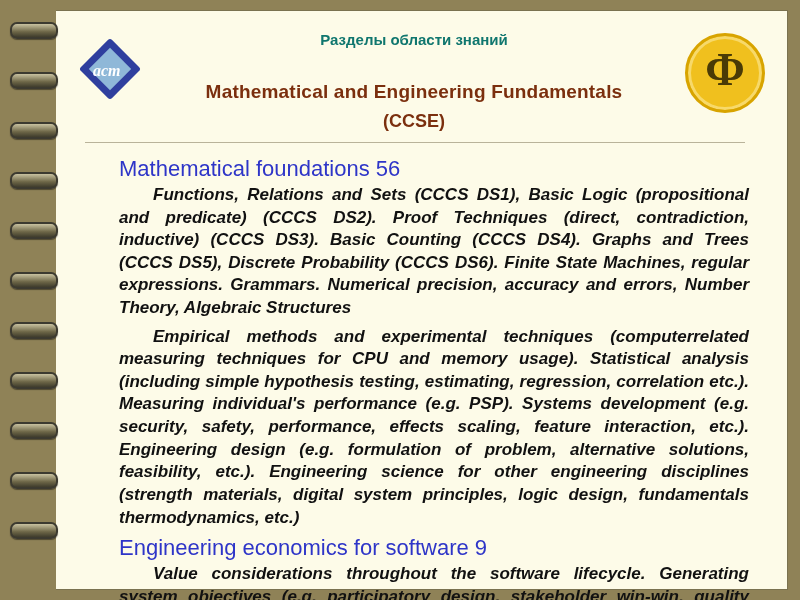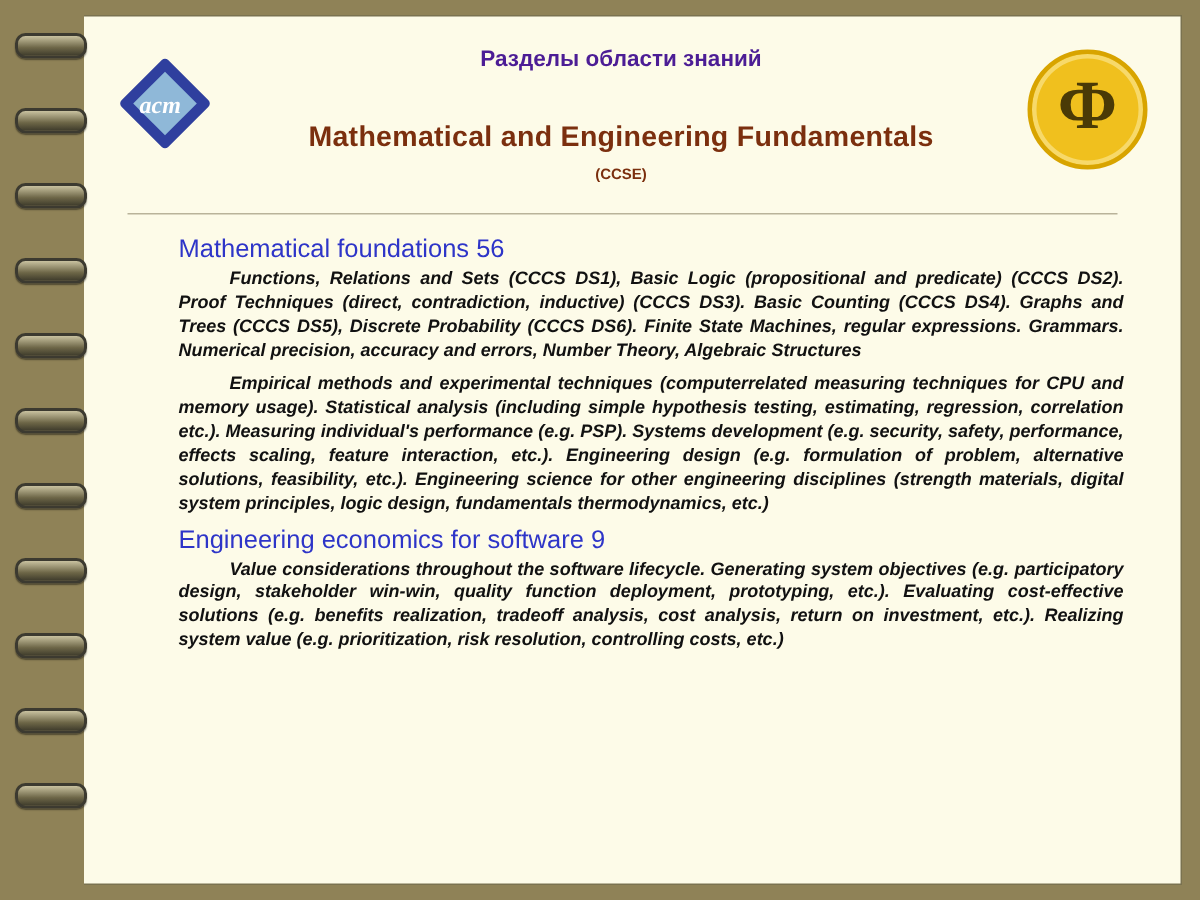--- a/index.html
+++ b/index.html
@@ -59,40 +59,40 @@
     box-sizing: border-box;
   }
   .hdr-title {
     position: absolute;
     top: 20px;
     left: 0;
     width: 100%;
     text-align: center;
     font-size: 15px;
     font-weight: bold;
-    color: #4c1d95;
+    color: #0f766e;
   }
   .hdr-main {
     position: absolute;
     top: 70px;
     left: 0;
     width: 100%;
     text-align: center;
     font-size: 19px;
     font-weight: bold;
     color: #7b2f0e;
     letter-spacing: 0.2px;
   }
   .hdr-sub {
     position: absolute;
     top: 100px;
     left: 0;
     width: 100%;
     text-align: center;
-    font-size: 10px;
+    font-size: 18px;
     font-weight: bold;
     color: #7b2f0e;
   }
   .rule {
     position: absolute;
     top: 131px;
     left: 44px;
     width: 660px;
     height: 1px;
     background: #b9b39a;
@@ -162,27 +162,27 @@
     color: #4a3a06;
   }
   
   .body {
     position: absolute;
     left: 78px;
     top: 145px;
     width: 630px;
   }
   .sec-title {
-    font-size: 17px;
+    font-size: 22px;
     color: #2e35c8;
     margin: 0 0 2px 0;
     font-weight: normal;
   }
   .sec-body {
-    font-size: 12px;
+    font-size: 17px;
     font-style: italic;
     font-weight: bold;
     color: #111111;
     text-align: justify;
     line-height: 1.33;
     margin: 0 0 6px 0;
     text-indent: 34px;
   }
   .sec-block { margin-bottom: 4px; }
 </style>

